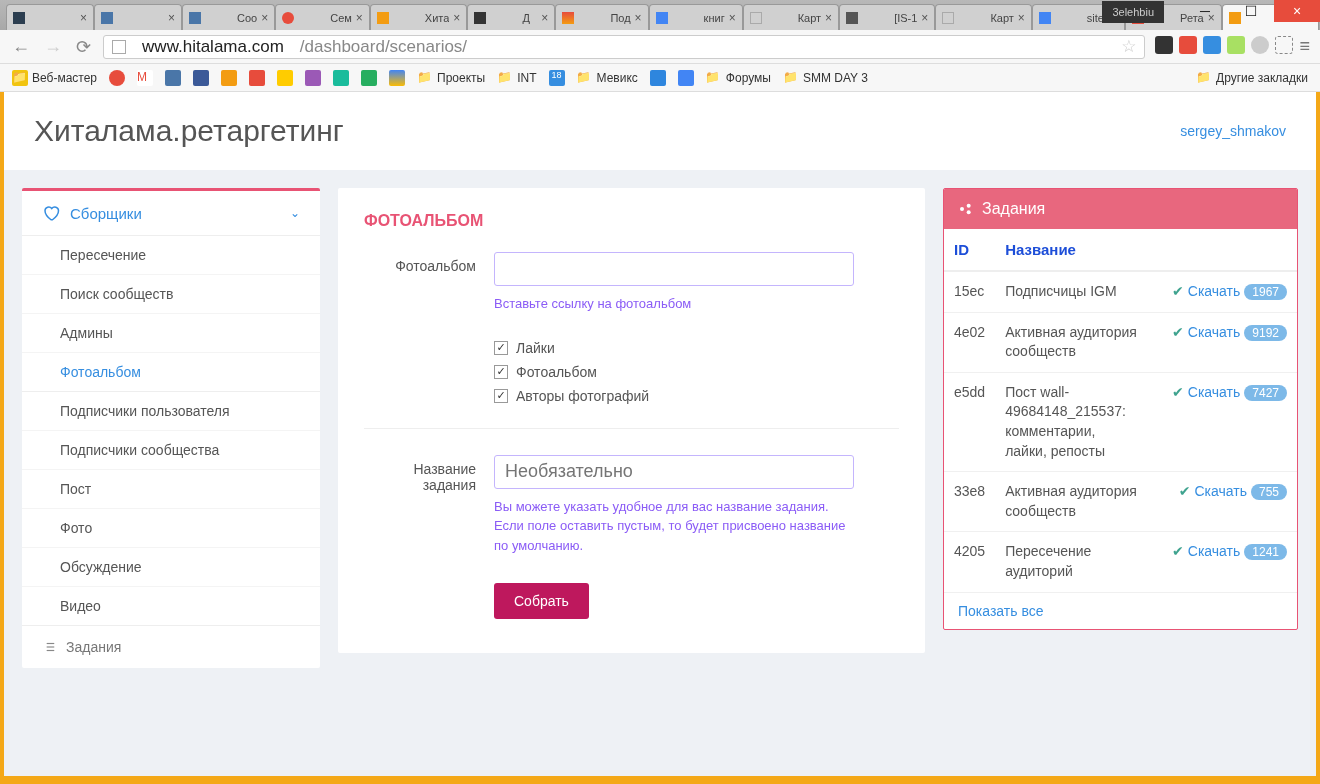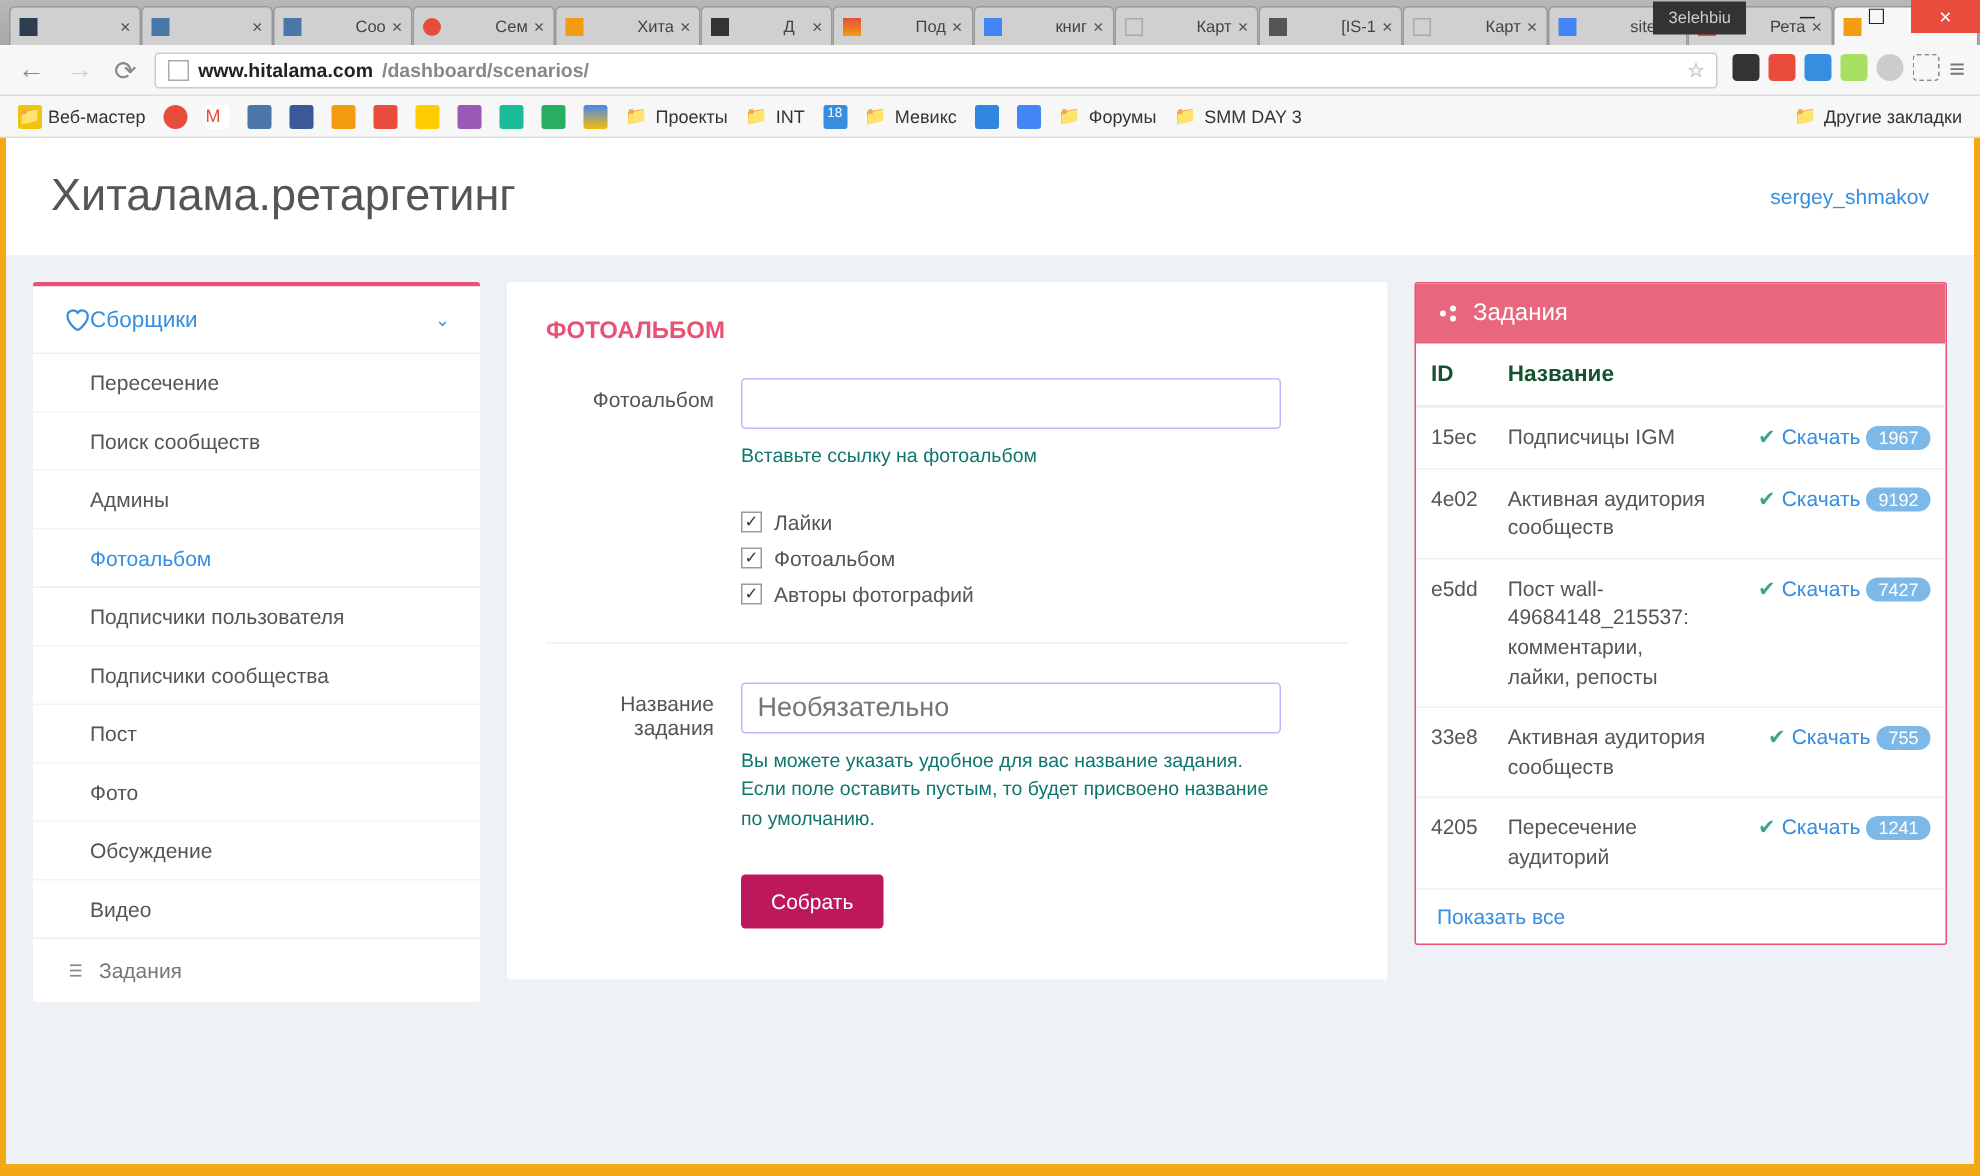--- a/index.html
+++ b/index.html
@@ -21,72 +21,72 @@
 .browser-tab .favicon { width: 12px; height: 12px; flex: 0 0 12px; display: inline-block; }
 .browser-tab .tab-title { flex: 1; white-space: nowrap; overflow: hidden; text-overflow: ellipsis; margin-left: 32px; }
 .browser-tab .tab-close { color: #555; font-size: 12px; flex: 0 0 auto; }
 .win-btns { position: absolute; right: 0; top: 0; display: flex; }
 .win-user { font-size: 11px; color: #ccc; background: #333; padding: 3px 10px; height: 22px; display: flex; align-items: center; margin-right: 18px; margin-top: 1px;}
 .win-btn { width: 46px; height: 22px; display: flex; align-items: center; justify-content: center; color: #222; font-size: 14px; }
 .win-btn.close { background: #e74c3c; color: #fff; }
 
 .omnibar { height: 34px; background: #f7f7f7; display: flex; align-items: center; padding: 0 10px; gap: 10px; border-bottom: 1px solid #ddd;}
 .nav-arrow { color: #888; font-size: 18px; padding: 0 2px; }
-.url-box { flex: 1; height: 24px; border: 1px solid #ccc; border-radius: 3px; background: #fff; display: flex; align-items: center; padding: 0 8px; font-size: 13px; color: #222; gap: 6px; font-weight: bold;}
+.url-box { flex: 1; height: 24px; border: 1px solid #ccc; border-radius: 3px; background: #fff; display: flex; align-items: center; padding: 0 8px; font-size: 17px; color: #222; gap: 16px;}
 .url-box .page-icon { width: 14px; height: 14px; border: 1px solid #aaa; display: inline-block; }
 .url-path { color: #888; }
 .ext-icons { display: flex; gap: 6px; }
 .ext-icon { width: 18px; height: 18px; border-radius: 3px; }
 
 .bookmarks { height: 28px; background: #f7f7f7; display: flex; align-items: center; padding: 0 8px; gap: 4px; border-bottom: 1px solid #ddd; font-size: 12px; color: #333;}
 .bm-item { display: flex; align-items: center; gap: 4px; padding: 2px 4px; border-radius: 3px; white-space: nowrap; }
 .bm-ico { width: 16px; height: 16px; display: inline-block; border-radius: 2px; }
 .bm-spacer { flex: 1; }
 
 
 .app-wrap { background: #eef1f5; height: calc(784px - 30px - 34px - 28px - 4px); border-left: 4px solid #f4a817; border-right: 4px solid #f4a817; border-bottom: 4px solid #f4a817; overflow: hidden;}
 .app-header { background: #fff; padding: 22px 30px; display: flex; align-items: center; }
 .brand { font-size: 30px; font-weight: 300; color: #555; }
 .user-link { margin-left: auto; color: #368ee0; font-size: 14px; }
 
 .app-body { display: flex; padding: 18px; gap: 18px; align-items: flex-start; }
 
 
 .sidebar { width: 298px; background: #fff; border-top: 3px solid #e85374; border-radius: 2px; }
-.sb-header { display: flex; align-items: center; padding: 13px 20px; color: #368ee0; font-size: 15px; }
+.sb-header { display: flex; align-items: center; padding: 13px 20px; color: #368ee0; font-size: 15px; gap: 10px; }
 .sb-header .chev { margin-left: auto; color: #368ee0; font-size: 12px; }
 .sb-list { list-style: none; border-top: 1px solid #eee; }
 .sb-list li { padding: 11px 20px 11px 38px; color: #555; font-size: 14px; border-top: 1px solid #f4f4f4; }
 .sb-list li:first-child { border-top: none; }
 .sb-list li.active { color: #368ee0; }
 .sb-list.secondary { border-top: 1px solid #eee; }
 .sb-tasks { padding: 13px 20px; color: #777; display: flex; align-items: center; gap: 10px; border-top: 1px solid #eee;}
 .list-icon { color: #888; font-size: 14px; }
 
 
 .main-panel { flex: 1; background: #fff; border-radius: 2px; padding: 24px 26px 34px; }
 .panel-title { color: #e85374; font-weight: 600; font-size: 16px; margin-bottom: 22px; }
 .form-row { display: flex; margin-bottom: 26px; padding-bottom: 20px; border-bottom: 1px solid #eee;}
 .form-row:last-of-type { border-bottom: none; }
 .form-label { width: 130px; text-align: right; padding-right: 18px; padding-top: 6px; color: #555; font-size: 14px;}
 .form-field { flex: 1; }
 .text-input { width: 100%; max-width: 360px; height: 34px; border: 1px solid #c4b5fd; border-radius: 3px; padding: 0 10px; font-size: 18px; }
-.help-text { color: #0f766e; font-size: 13px; margin-top: 8px; max-width: 360px; line-height: 1.5;}
+.help-text { color: #8b5cf6; font-size: 13px; margin-top: 8px; max-width: 360px; line-height: 1.5;}
 .chk-list { margin-top: 4px; }
 .chk-item { display: flex; align-items: center; gap: 8px; padding: 4px 0; font-size: 14px; color: #555; }
 .chk-box { width: 14px; height: 14px; border: 1px solid #999; display: inline-flex; align-items: center; justify-content: center; font-size: 11px; color: #333; }
 .submit-btn { background: #be185d; color: #fff; border: none; border-radius: 3px; padding: 10px 20px; font-size: 14px; cursor: pointer; }
 .submit-row { margin-left: 130px; }
 
 
 .tasks-panel { width: 355px; background: #fff; border: 1px solid #e85374; border-radius: 2px; overflow: hidden; }
 .tasks-head { background: #e8677e; color: #fff; padding: 11px 14px; font-size: 16px; display: flex; align-items: center; gap: 8px;}
 .gear-icon { font-size: 14px; }
 .task-table { width: 100%; border-collapse: collapse; }
-.task-table th { text-align: left; padding: 12px 10px; font-size: 15px; color: #14532d; border-bottom: 2px solid #eee;}
+.task-table th { text-align: left; padding: 12px 10px; font-size: 15px; color: #1d4ed8; border-bottom: 2px solid #eee;}
 .task-table td { padding: 10px 10px; font-size: 14px; color: #555; border-bottom: 1px solid #f0f0f0; vertical-align: top; line-height: 1.4;}
 .task-table td.id { width: 48px; }
 .task-table td.name { width: 155px; }
 .dl-cell { white-space: nowrap; text-align: right; }
 .dl-cell .check { color: #3fa38f; margin-right: 4px; }
 .dl-cell .dl-link { color: #368ee0; }
 .badge { background: #7db9e8; color: #fff; border-radius: 10px; padding: 1px 8px; font-size: 12px; margin-left: 4px;}
 .show-all { padding: 10px 14px; color: #368ee0; font-size: 14px; }
 
 svg { display: block; }

